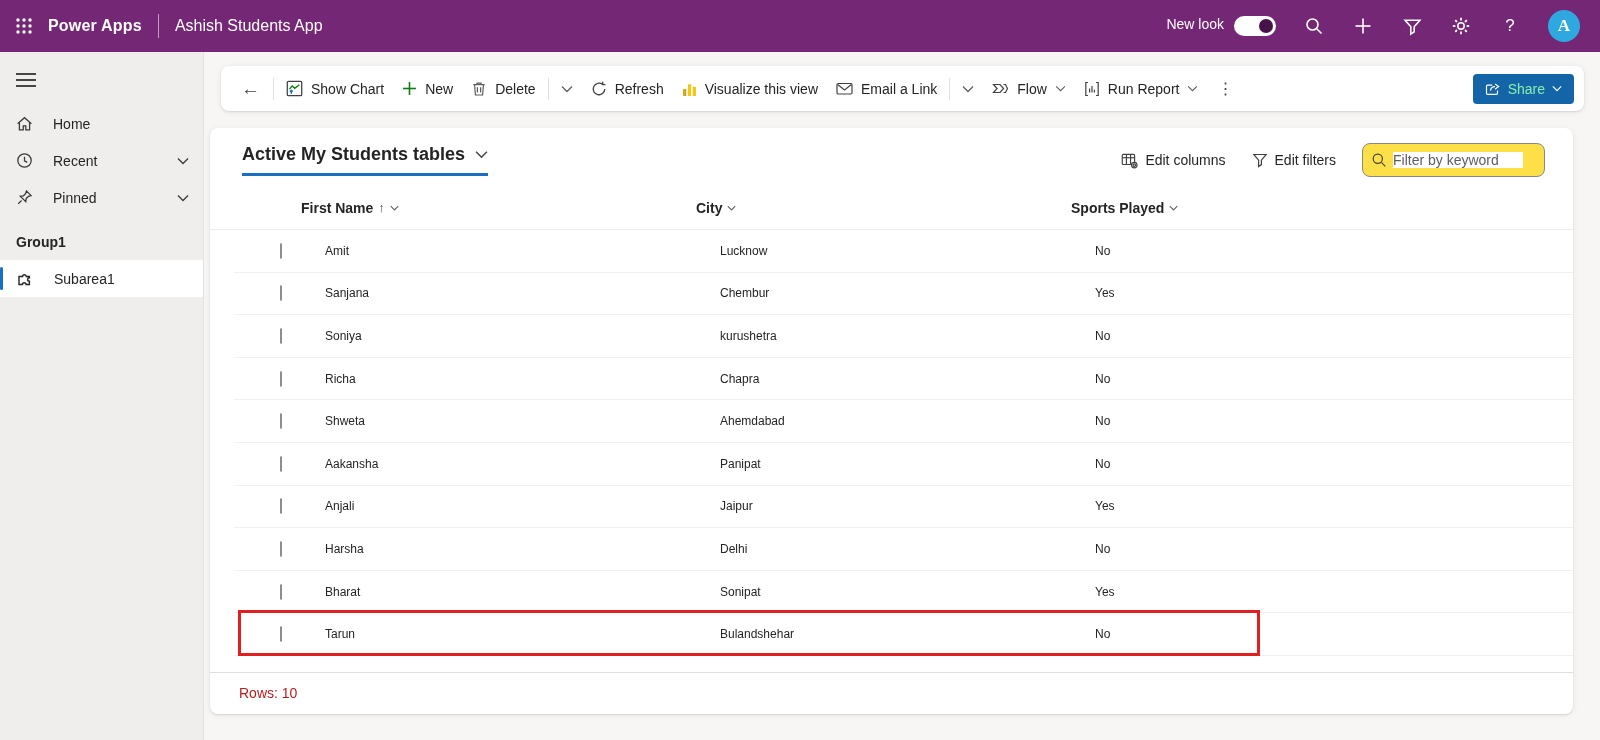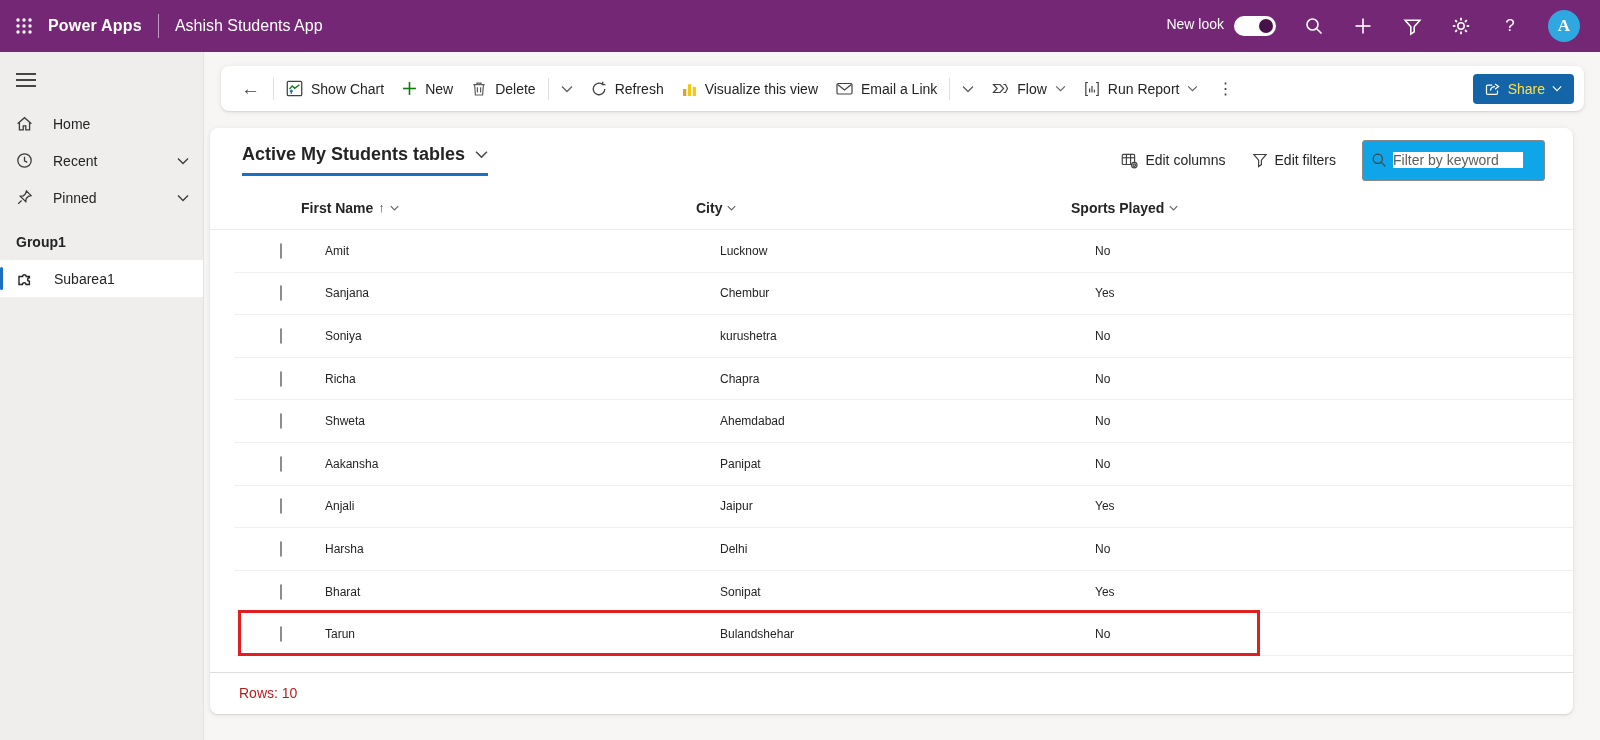--- a/index.html
+++ b/index.html
@@ -36,32 +36,32 @@
 
   
   .card { position:absolute; background:#fff; border-radius:8px;
     box-shadow:0 1px 2px rgba(0,0,0,.10), 0 1px 6px rgba(0,0,0,.07); }
   .cmdbar { left:221px; top:66px; width:1363px; height:45px; display:flex; align-items:center; padding:0 10px; }
   .cmd { display:flex; align-items:center; gap:8px; font-size:14px; padding:0 9px; height:32px;
     border-radius:4px; cursor:pointer; white-space:nowrap; }
   .cmd-divider { width:1px; height:22px; background:#e1dfdd; margin:0 3px; }
   .back { font-size:19px; color:#424242; padding:0 10px; cursor:pointer; }
   .vdots { font-size:16px; color:#424242; padding:0 10px; cursor:pointer; letter-spacing:0; }
-  .share-btn { margin-left:auto; background:#1464a8; color:#fde047; height:30px; border:none;
+  .share-btn { margin-left:auto; background:#1464a8; color:#86efac; height:30px; border:none;
     border-radius:4px; display:flex; align-items:center; gap:7px; font-size:14px; padding:0 12px; cursor:pointer; }
 
   
   .maincard { left:210px; top:128px; width:1363px; height:586px; }
   .titlebar { height:58px; display:flex; align-items:center; justify-content:space-between; padding:6px 28px 0 32px; }
   .view-title { display:inline-flex; align-items:center; gap:10px; font-size:18px; font-weight:bold;
     padding-bottom:8px; border-bottom:3px solid #1a6fc2; cursor:pointer; }
   .title-right { display:flex; align-items:center; gap:26px; }
   .tool { display:flex; align-items:center; gap:7px; font-size:14px; cursor:pointer; }
-  .searchbox { width:183px; height:41px; border:1px solid #8a8886; border-radius:3px;
-    display:flex; align-items:center; padding:0 8px; gap:6px; background:#0ea5e9; }
+  .searchbox { width:183px; height:34px; border:1px solid #8a8886; border-radius:8px;
+    display:flex; align-items:center; padding:0 8px; gap:6px; background:#fde047; }
   .searchbox input { border:none; outline:none; font-size:14px; width:130px;
     font-family:"Liberation Sans", sans-serif; color:#242424; }
   .searchbox input::placeholder { color:#605e5c; }
 
   .grid-head, .grid-row { display:grid; grid-template-columns:59px 395px 375px 1fr;
     align-items:center; padding-left:32px; padding-right:30px; }
   .grid-head { height:44px; font-size:14px; font-weight:bold; border-bottom:1px solid #eeedec; }
   .head-cell { display:flex; align-items:center; gap:5px; cursor:pointer; }
   .sort-arrow { font-size:13px; font-weight:normal; color:#424242; }
   .grid-row { height:42.6px; font-size:12px; border-bottom:1px solid #f1f0ef; cursor:pointer;margin-left:24px; }

